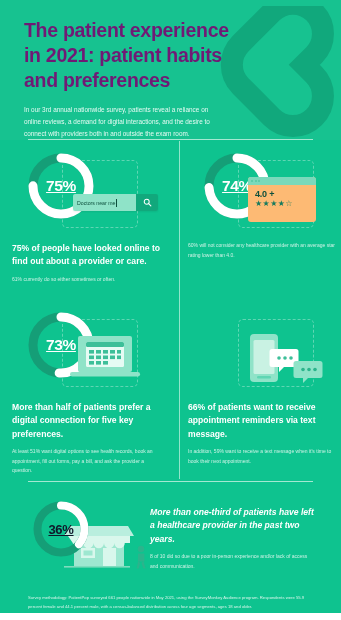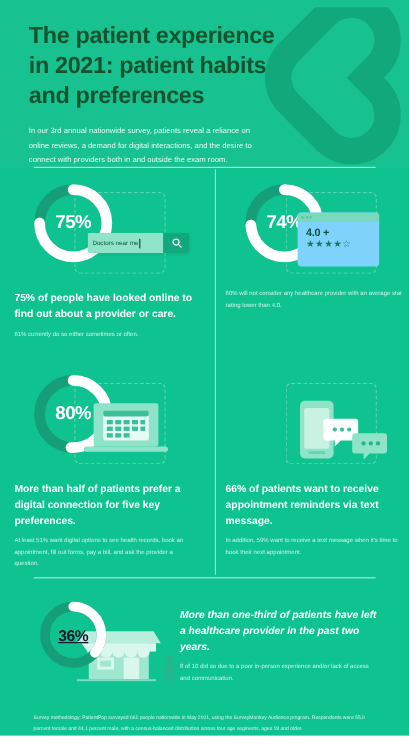--- a/index.html
+++ b/index.html
@@ -35,21 +35,21 @@
     opacity: 1;
     pointer-events: none;
   }
   .hdr-inner {
     position: relative;
     padding: 18px 0 0 24px;
     width: 210px;
     z-index: 2;
   }
   .title {
-    color: #14532d;
+    color: #701a75;
     font-size: 19.5px;
     font-weight: bold;
     line-height: 1.28;
     letter-spacing: -0.3px;
     margin: 0 0 11px 0;
   }
   .intro {
     color: #e5fbf3;
     font-size: 6.4px;
     line-height: 1.85;
@@ -119,20 +119,21 @@
     position: absolute;
     left: 0; top: 0;
     width: 74px; height: 74px;
     display: flex;
     align-items: center;
     justify-content: center;
     color: #ffffff;
     font-size: 15.5px;
     font-weight: bold;
     letter-spacing: -0.4px;
+    text-decoration: underline;
   }
 
   
   .searchbox {
     position: absolute;
     left: 61px;
     top: 47px;
     display: flex;
     z-index: 4;
     border-radius: 2px;
@@ -166,21 +167,21 @@
     justify-content: center;
   }
 
   
   .reviewcard {
     position: absolute;
     left: 60px;
     top: 30px;
     width: 68px;
     height: 45px;
-    background: #7dd3fc;
+    background: #fdba74;
     border-radius: 3px;
     z-index: 4;
     overflow: hidden;
   }
   .reviewcard .bar {
     height: 8px;
     background: #7ad9bb;
     display: flex;
     align-items: center;
     padding-left: 3px;
@@ -389,21 +390,21 @@
     </div>
 
     <div class="cell c3">
       <div class="art">
         <div class="dashbox"></div>
         <div class="donut">
           <svg viewBox="0 0 74 74">
             <circle cx="37" cy="37" r="28" fill="none" stroke="#159e77" stroke-width="9"></circle>
             <circle cx="37" cy="37" r="28" fill="none" stroke="#ffffff" stroke-width="9" stroke-linecap="round" stroke-dasharray="89.7 175.9" transform="rotate(-90 37 37)"></circle>
           </svg>
-          <div class="pctlabel">80%</div>
+          <div class="pctlabel">73%</div>
         </div>
         <svg class="laptop" viewBox="0 0 72 50">
           <rect x="8" y="2" width="54" height="36" rx="2" fill="#8fe3c8"></rect>
           <rect x="0" y="38" width="70" height="4.5" rx="2.2" fill="#8fe3c8"></rect>
           <rect x="16" y="8" width="38" height="25" rx="1.5" fill="#e6fbf4"></rect>
           <rect x="16" y="8" width="38" height="5" rx="1.5" fill="#3dbf99"></rect>
           <g fill="#3dbf99">
             <rect x="19" y="16" width="5" height="3.6"></rect>
             <rect x="26" y="16" width="5" height="3.6"></rect>
             <rect x="33" y="16" width="5" height="3.6"></rect>

